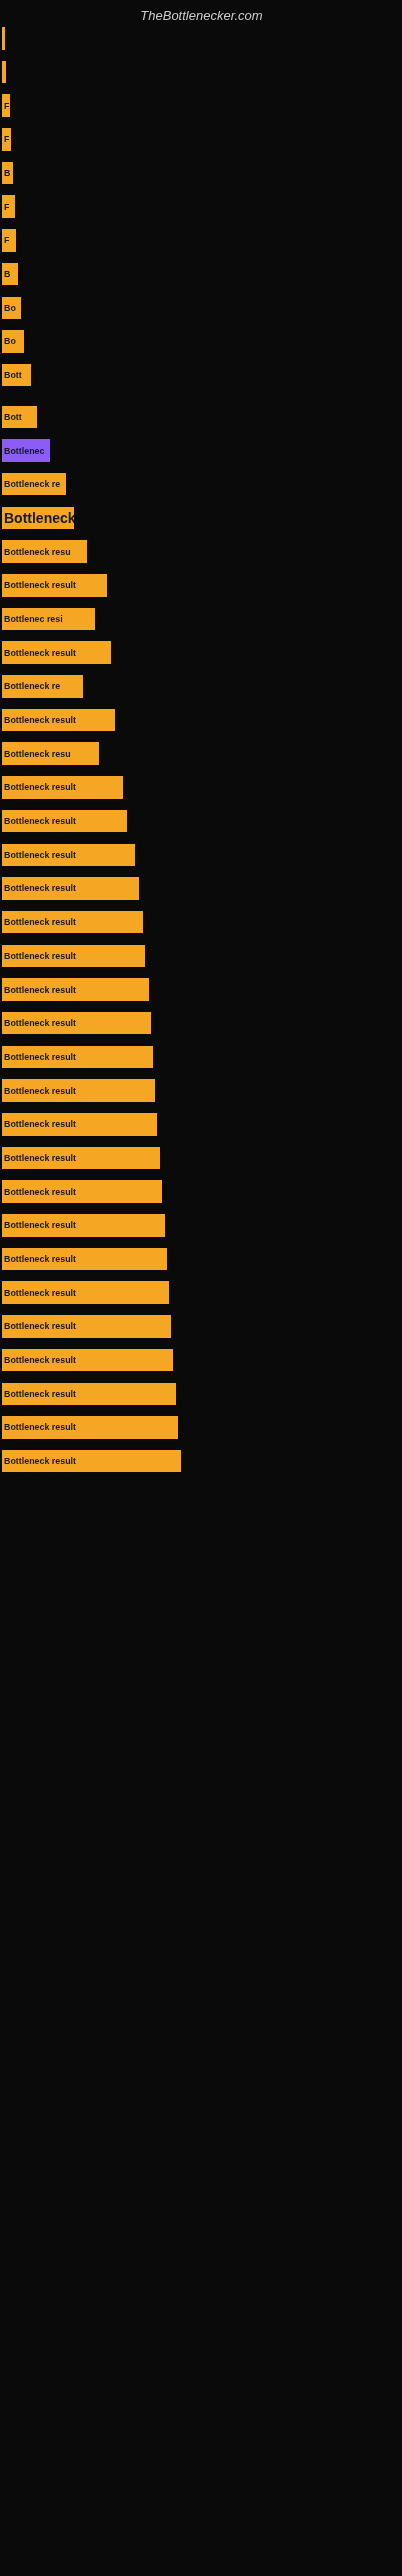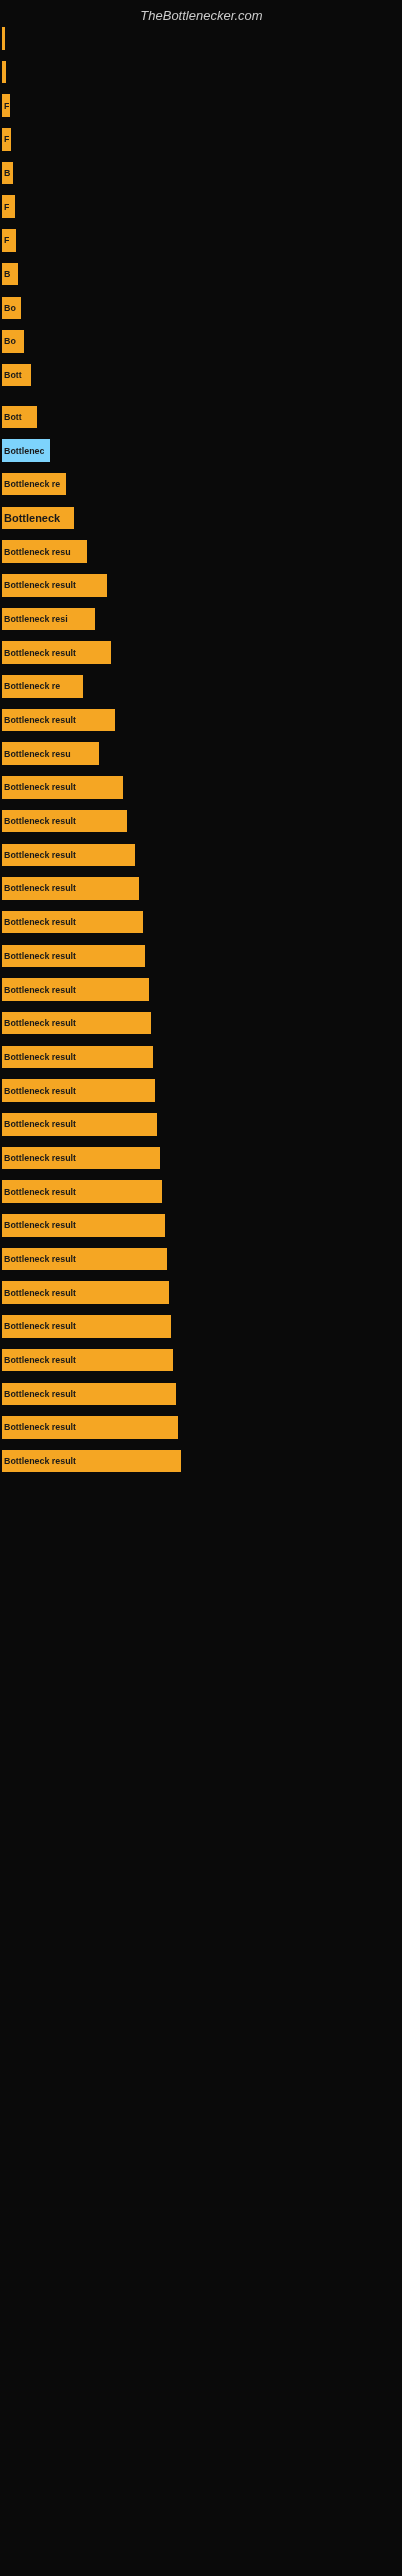--- a/index.html
+++ b/index.html
@@ -96,52 +96,52 @@
     </div>
     <div style="height: 8px;"></div>
     <div style="height: 8px;"></div>
     <div style="display: flex; align-items: center; margin-bottom: 3.2px; padding-left: 1.6px;">
       <div style="background-color: rgb(245, 166, 35); width: 35px; height: 22.5px; display: flex; align-items: center; padding-left: 2.4px; min-width: 3.2px;">
         <span style="color: rgb(26, 26, 26); font-size: 8.9px; font-weight: bold; white-space: nowrap; overflow: hidden;">Bott</span>
       </div>
     </div>
     <div style="height: 8px;"></div>
     <div style="display: flex; align-items: center; margin-bottom: 3.2px; padding-left: 1.6px;">
-      <div style="background-color: #7dd3fc; width: 48px; height: 22.5px; display: flex; align-items: center; padding-left: 2.4px; min-width: 3.2px;">
+      <div style="background-color: #8b5cf6; width: 48px; height: 22.5px; display: flex; align-items: center; padding-left: 2.4px; min-width: 3.2px;">
         <span style="color: rgb(26, 26, 26); font-size: 8.9px; font-weight: bold; white-space: nowrap; overflow: hidden;">Bottlenec</span>
       </div>
     </div>
     <div style="height: 8px;"></div>
     <div style="display: flex; align-items: center; margin-bottom: 3.2px; padding-left: 1.6px;">
       <div style="background-color: rgb(245, 166, 35); width: 64px; height: 22.5px; display: flex; align-items: center; padding-left: 2.4px; min-width: 3.2px;">
         <span style="color: rgb(26, 26, 26); font-size: 8.9px; font-weight: bold; white-space: nowrap; overflow: hidden;">Bottleneck re</span>
       </div>
     </div>
     <div style="height: 8px;"></div>
     <div style="display: flex; align-items: center; margin-bottom: 3.2px; padding-left: 1.6px;">
       <div style="background-color: rgb(245, 166, 35); width: 72px; height: 22.5px; display: flex; align-items: center; padding-left: 2.4px; min-width: 3.2px;">
-        <span style="color: rgb(26, 26, 26); font-size: 11px; font-weight: bold; white-space: nowrap; overflow: hidden;">Bottleneck</span>
+        <span style="color: rgb(26, 26, 26); font-size: 14px; font-weight: bold; white-space: nowrap; overflow: hidden;">Bottleneck</span>
       </div>
     </div>
     <div style="height: 8px;"></div>
     <div style="display: flex; align-items: center; margin-bottom: 3.2px; padding-left: 1.6px;">
       <div style="background-color: rgb(245, 166, 35); width: 85px; height: 22.5px; display: flex; align-items: center; padding-left: 2.4px; min-width: 3.2px;">
         <span style="color: rgb(26, 26, 26); font-size: 8.9px; font-weight: bold; white-space: nowrap; overflow: hidden;">Bottleneck resu</span>
       </div>
     </div>
     <div style="height: 8px;"></div>
     <div style="display: flex; align-items: center; margin-bottom: 3.2px; padding-left: 1.6px;">
       <div style="background-color: rgb(245, 166, 35); width: 105px; height: 22.5px; display: flex; align-items: center; padding-left: 2.4px; min-width: 3.2px;">
         <span style="color: rgb(26, 26, 26); font-size: 8.9px; font-weight: bold; white-space: nowrap; overflow: hidden;">Bottleneck result</span>
       </div>
     </div>
     <div style="height: 8px;"></div>
     <div style="display: flex; align-items: center; margin-bottom: 3.2px; padding-left: 1.6px;">
       <div style="background-color: rgb(245, 166, 35); width: 93px; height: 22.5px; display: flex; align-items: center; padding-left: 2.4px; min-width: 3.2px;">
-        <span style="color: rgb(26, 26, 26); font-size: 8.9px; font-weight: bold; white-space: nowrap; overflow: hidden;">Bottleneck resi</span>
+        <span style="color: rgb(26, 26, 26); font-size: 8.9px; font-weight: bold; white-space: nowrap; overflow: hidden;">Bottlenec resi</span>
       </div>
     </div>
     <div style="height: 8px;"></div>
     <div style="display: flex; align-items: center; margin-bottom: 3.2px; padding-left: 1.6px;">
       <div style="background-color: rgb(245, 166, 35); width: 109px; height: 22.5px; display: flex; align-items: center; padding-left: 2.4px; min-width: 3.2px;">
         <span style="color: rgb(26, 26, 26); font-size: 8.9px; font-weight: bold; white-space: nowrap; overflow: hidden;">Bottleneck result</span>
       </div>
     </div>
     <div style="height: 8px;"></div>
     <div style="display: flex; align-items: center; margin-bottom: 3.2px; padding-left: 1.6px;">

